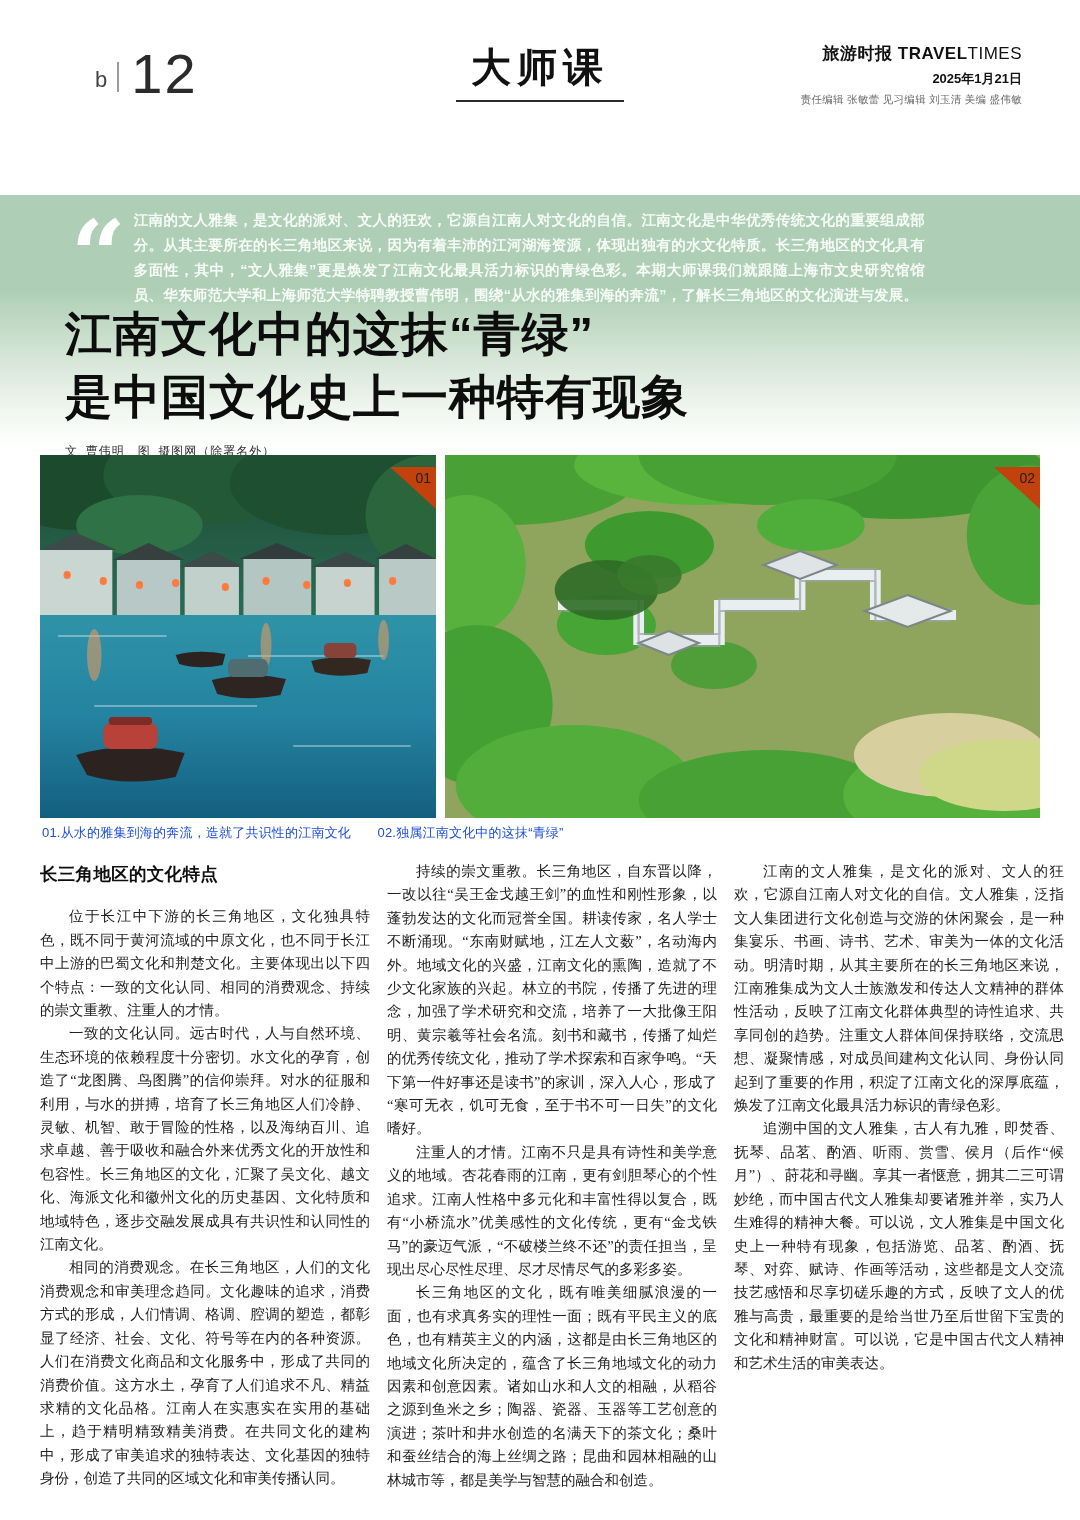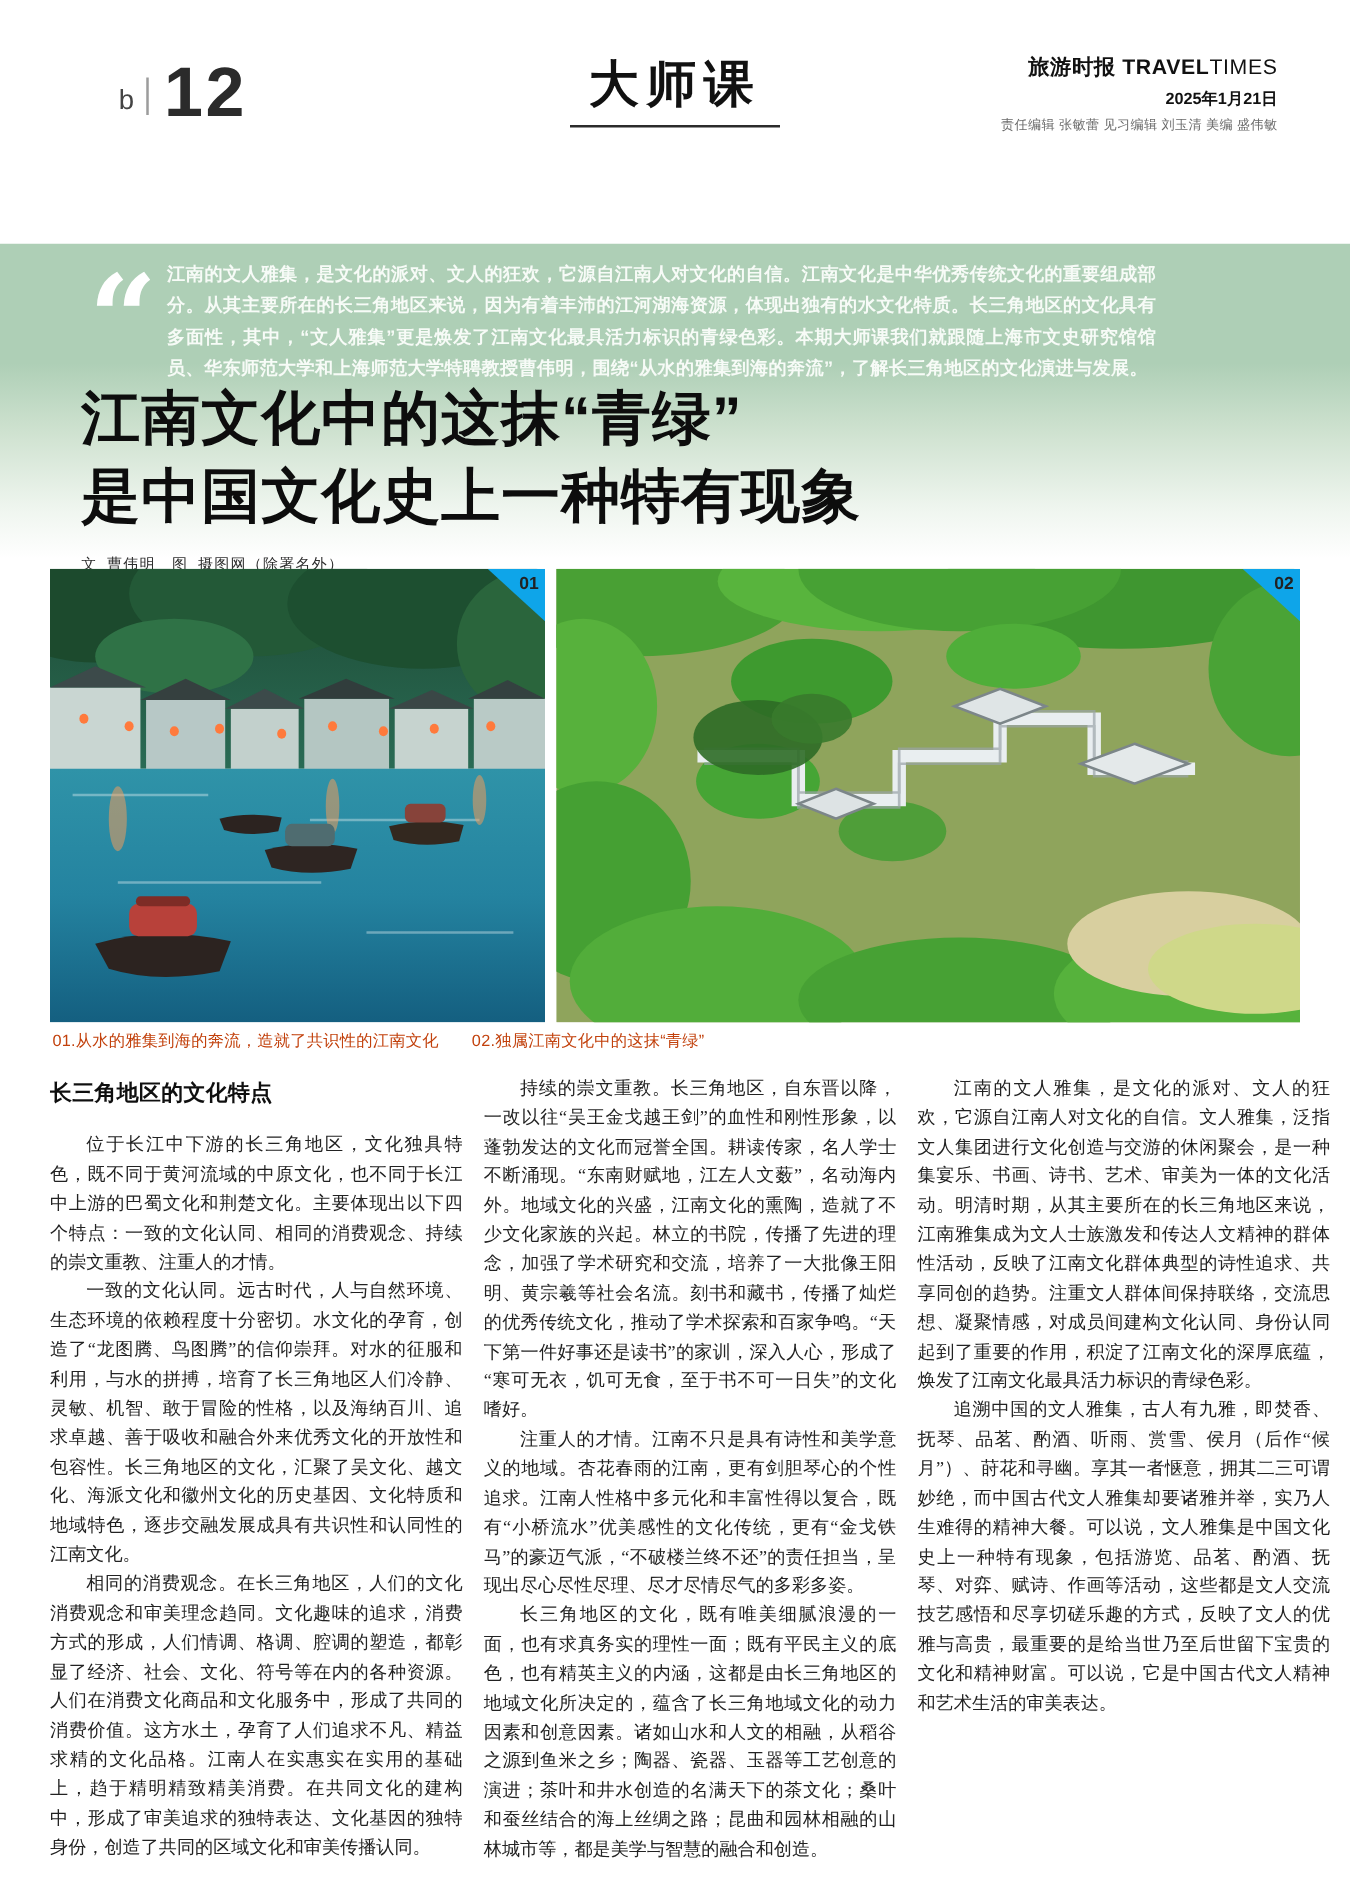--- a/index.html
+++ b/index.html
@@ -8,21 +8,21 @@
   .page {
     position:relative; width:1080px; height:1520px; margin:0 auto;
     background:#ffffff; overflow:hidden; color:#1a1a1a;
   }
 
   
   .header { position:absolute; top:38px; left:0; width:1080px; height:80px; }
   .pageno { position:absolute; left:95px; top:8px; display:flex; align-items:flex-end; color:#2b2b2b; }
   .pageno .pfx { font-size:22px; color:#444; padding-bottom:9px; }
   .pageno .sep { width:2px; height:30px; background:#9c9c9c; margin:0 12px 10px 10px; }
-  .pageno .num { font-size:56px; font-weight:700; letter-spacing:2px; line-height:1; }
+  .pageno .num { font-size:56px; font-weight:400; letter-spacing:2px; line-height:1; }
   .section-title {
     position:absolute; left:50%; transform:translateX(-50%); top:2px;
     font-size:40px; font-weight:bold; letter-spacing:6px; color:#111;
     font-family:"Liberation Sans","DejaVu Sans",sans-serif;
   }
   .section-rule { position:absolute; left:50%; transform:translateX(-50%); top:62px; width:168px; height:2px; background:#2b2b2b; }
   .masthead { position:absolute; right:58px; top:4px; text-align:right; width:260px; }
   .masthead .brand { font-size:17px; font-weight:bold; color:#111; letter-spacing:.5px; white-space:nowrap; }
   .masthead .brand .en-light { font-weight:normal; }
   .masthead .date { font-size:13px; font-weight:bold; margin-top:5px; color:#111; }
@@ -45,26 +45,26 @@
   .headline { position:absolute; left:65px; top:108px; width:950px; color:#0d0d0d; font-family:Liberation Sans, sans-serif; font-weight:bold; font-size:47px; line-height:1.33; letter-spacing:1px; }
   .byline { position:absolute; left:65px; top:248px; font-size:12px; color:#2e2e2e; letter-spacing:1px; }
 
   
   .photos { position:absolute; left:40px; top:455px; width:1000px; height:363px; display:flex; gap:9px; }
   .photo { position:relative; height:363px; overflow:hidden; }
   .photo-1 { width:438px; }
   .photo-2 { width:658px;text-align:center; }
   .photo svg { display:block; width:100%; height:100%; }
   .corner-label {
-    position:absolute; top:0; right:0; width:46px; height:42px;
-    background:#0ea5e9; clip-path:polygon(100% 0,0 0,100% 100%);
-    font-size:14px; font-weight:bold; color:#222;
+    position:absolute; top:12px; right:0; width:46px; height:42px;
+    background:#c2410c; clip-path:polygon(100% 0,0 0,100% 100%);
+    font-size:14px; font-weight:normal; color:#222;
   }
   .corner-label span { position:absolute; top:3px; right:5px; }
-  .caption { position:absolute; left:42px; top:824px; width:1000px; font-size:13px; color:#c2410c; letter-spacing:.2px; }
+  .caption { position:absolute; left:42px; top:824px; width:1000px; font-size:13px; color:#1d4ed8; letter-spacing:.2px; }
 
   
   .article {
     position:absolute; left:40px; top:860px; width:1000px; height:640px;
     display:grid; grid-template-columns:330px 330px 330px; column-gap:17px;
   }
   .col { font-size:14.5px; line-height:23.4px; text-align:justify; color:#222;
          font-family:"Liberation Serif","DejaVu Serif",serif; }
   .col h3 {
     font-family:"Liberation Sans","DejaVu Sans",sans-serif;

